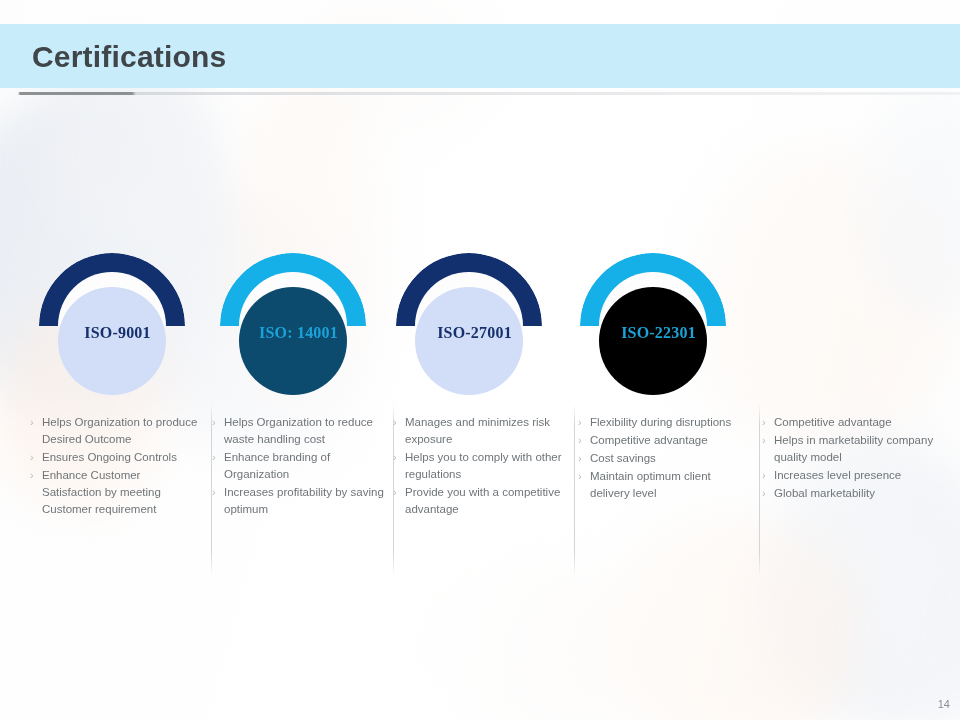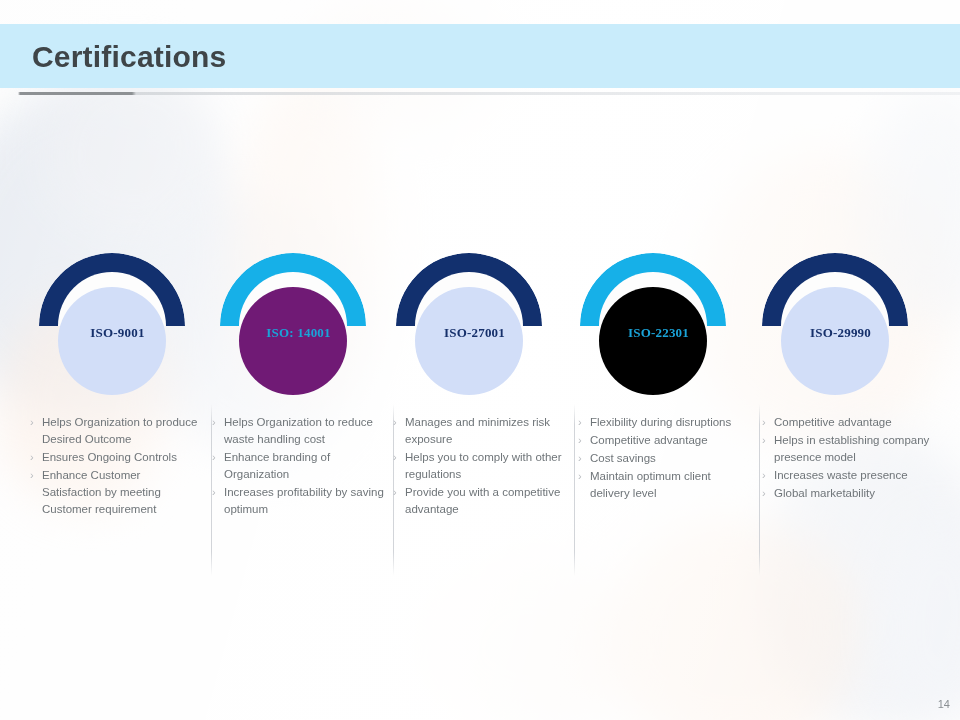--- a/index.html
+++ b/index.html
@@ -141,21 +141,21 @@
     top: 42px;
     width: 108px;
     height: 108px;
     border-radius: 50%;
     display: flex;
     align-items: center;
     justify-content: center;
   }
   .badge .disc-label {
     font-family: "Liberation Serif", serif;
-    font-size: 13px;
+    font-size: 16px;
     font-weight: bold;
     letter-spacing: .2px;
     margin-top: -16px;
     white-space: nowrap;
     margin-left: 11px;
   }
 
   
   .columns {
     position: absolute;
@@ -237,42 +237,36 @@
 
   <div class="badges">
       <div class="badge" style="left: 39px;">
         <div class="arc" style="color: rgb(18, 48, 110);"></div>
         <div class="disc" style="background: rgb(210, 222, 248);">
           <div class="disc-label" style="color: rgb(22, 48, 107);">ISO-9001</div>
         </div>
       </div>
       <div class="badge" style="left: 220px;">
         <div class="arc" style="color: rgb(22, 176, 232);"></div>
-        <div class="disc" style="background: #701a75;">
+        <div class="disc" style="background: #0c4a6e;">
           <div class="disc-label" style="color: rgb(26, 163, 216);">ISO: 14001</div>
         </div>
       </div>
       <div class="badge" style="left: 396px;">
         <div class="arc" style="color: rgb(18, 48, 110);"></div>
         <div class="disc" style="background: rgb(210, 222, 248);">
           <div class="disc-label" style="color: rgb(22, 48, 107);">ISO-27001</div>
         </div>
       </div>
       <div class="badge" style="left: 580px;">
         <div class="arc" style="color: rgb(22, 176, 232);"></div>
         <div class="disc" style="background: #000000;">
           <div class="disc-label" style="color: rgb(26, 163, 216);">ISO-22301</div>
         </div>
       </div>
-      <div class="badge" style="left: 762px;">
-        <div class="arc" style="color: rgb(18, 48, 110);"></div>
-        <div class="disc" style="background: rgb(210, 222, 248);">
-          <div class="disc-label" style="color: rgb(22, 48, 107);">ISO-29990</div>
-        </div>
-      </div>
     </div>
 
   <div class="columns">
       <div class="col" style="left: 30px;">
         <div class="bullet">
           <span class="chev">›</span>
           <span class="btxt">Helps Organization to produce Desired Outcome</span>
         </div>
         <div class="bullet">
           <span class="chev">›</span>
@@ -333,25 +327,25 @@
         </div>
         <div class="divider"></div>
       </div>
       <div class="col" style="left: 762px; width: 180px;">
         <div class="bullet">
           <span class="chev">›</span>
           <span class="btxt">Competitive advantage</span>
         </div>
         <div class="bullet">
           <span class="chev">›</span>
-          <span class="btxt">Helps in establishing company presence model</span>
-        </div>
-        <div class="bullet">
-          <span class="chev">›</span>
-          <span class="btxt">Increases waste presence</span>
+          <span class="btxt">Helps in marketability company quality model</span>
+        </div>
+        <div class="bullet">
+          <span class="chev">›</span>
+          <span class="btxt">Increases level presence</span>
         </div>
         <div class="bullet">
           <span class="chev">›</span>
           <span class="btxt">Global marketability</span>
         </div>
       </div>
     </div>
 
   <div class="page-no">14</div>
 

